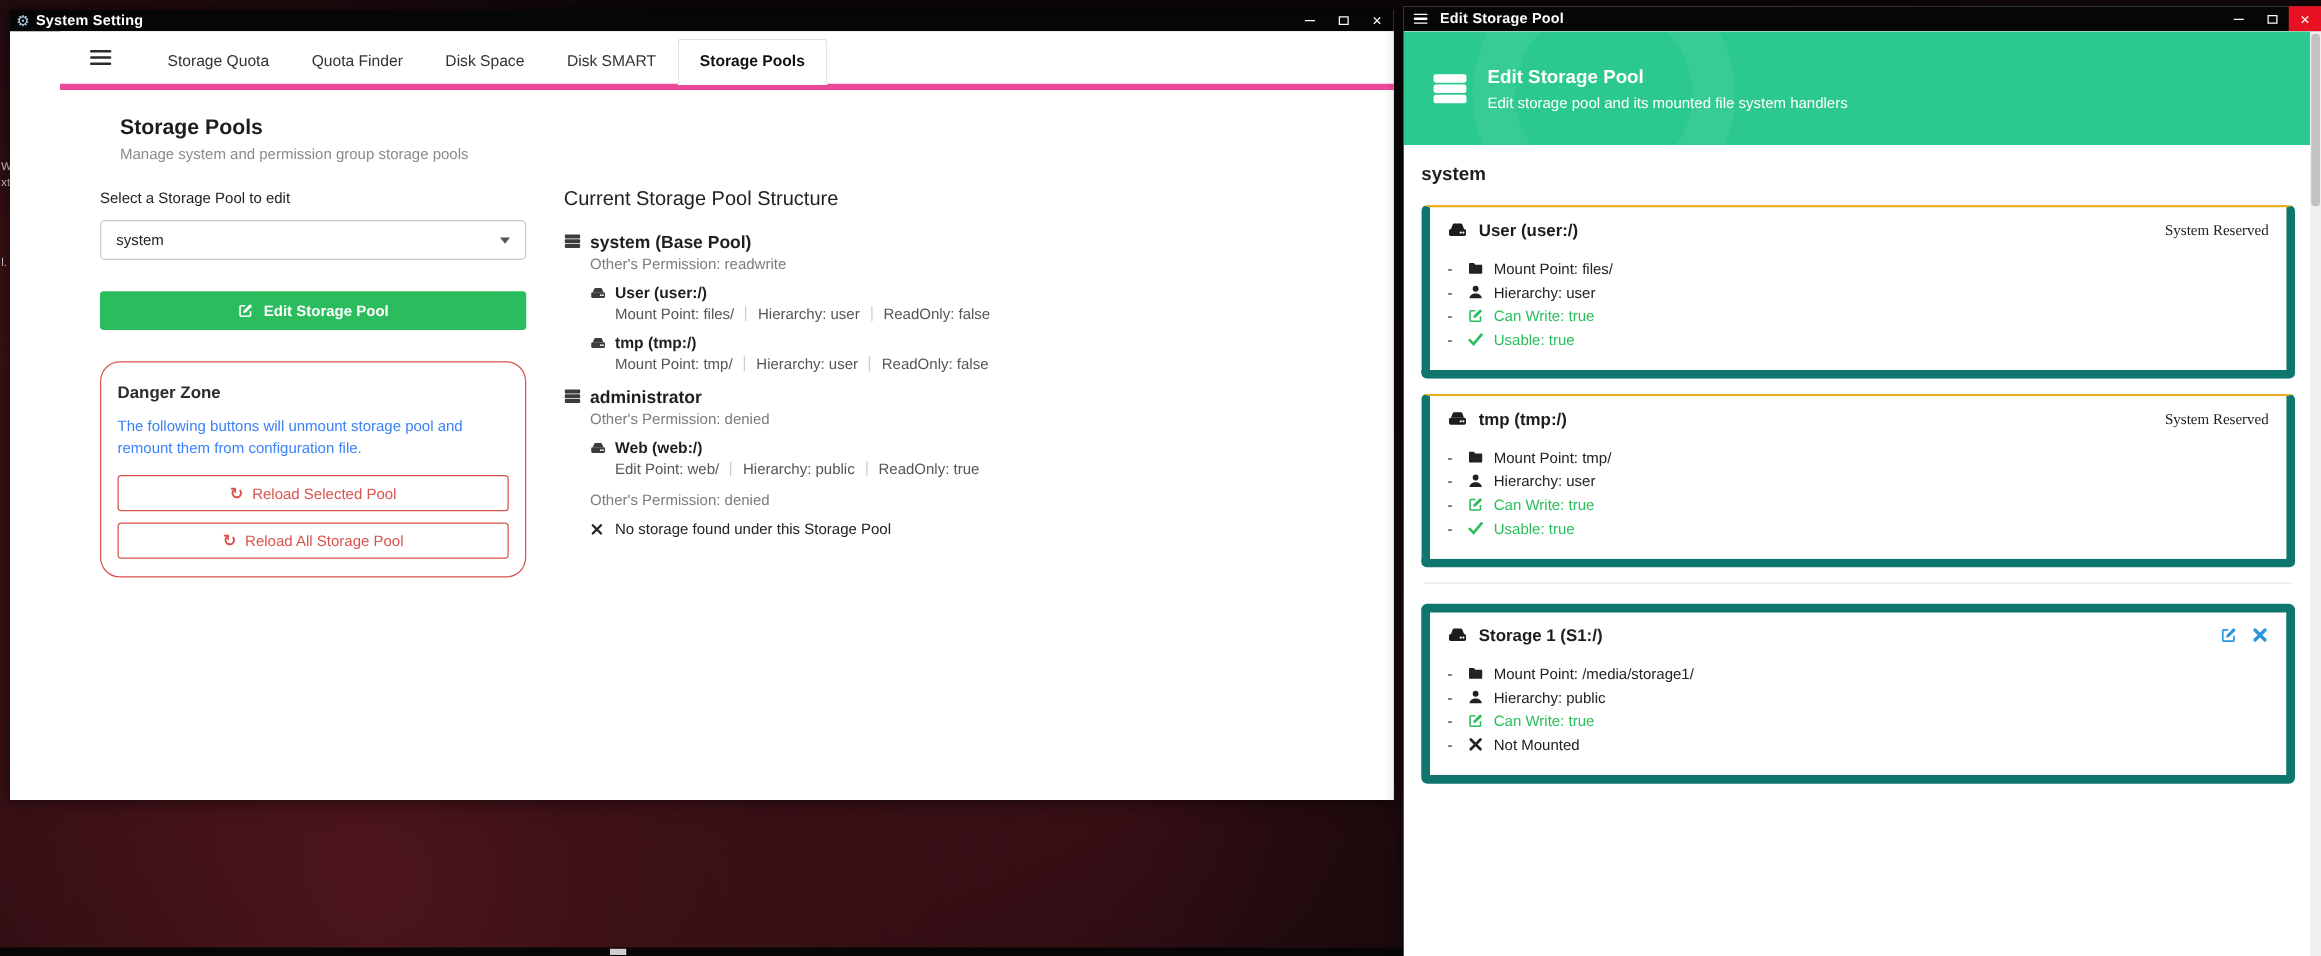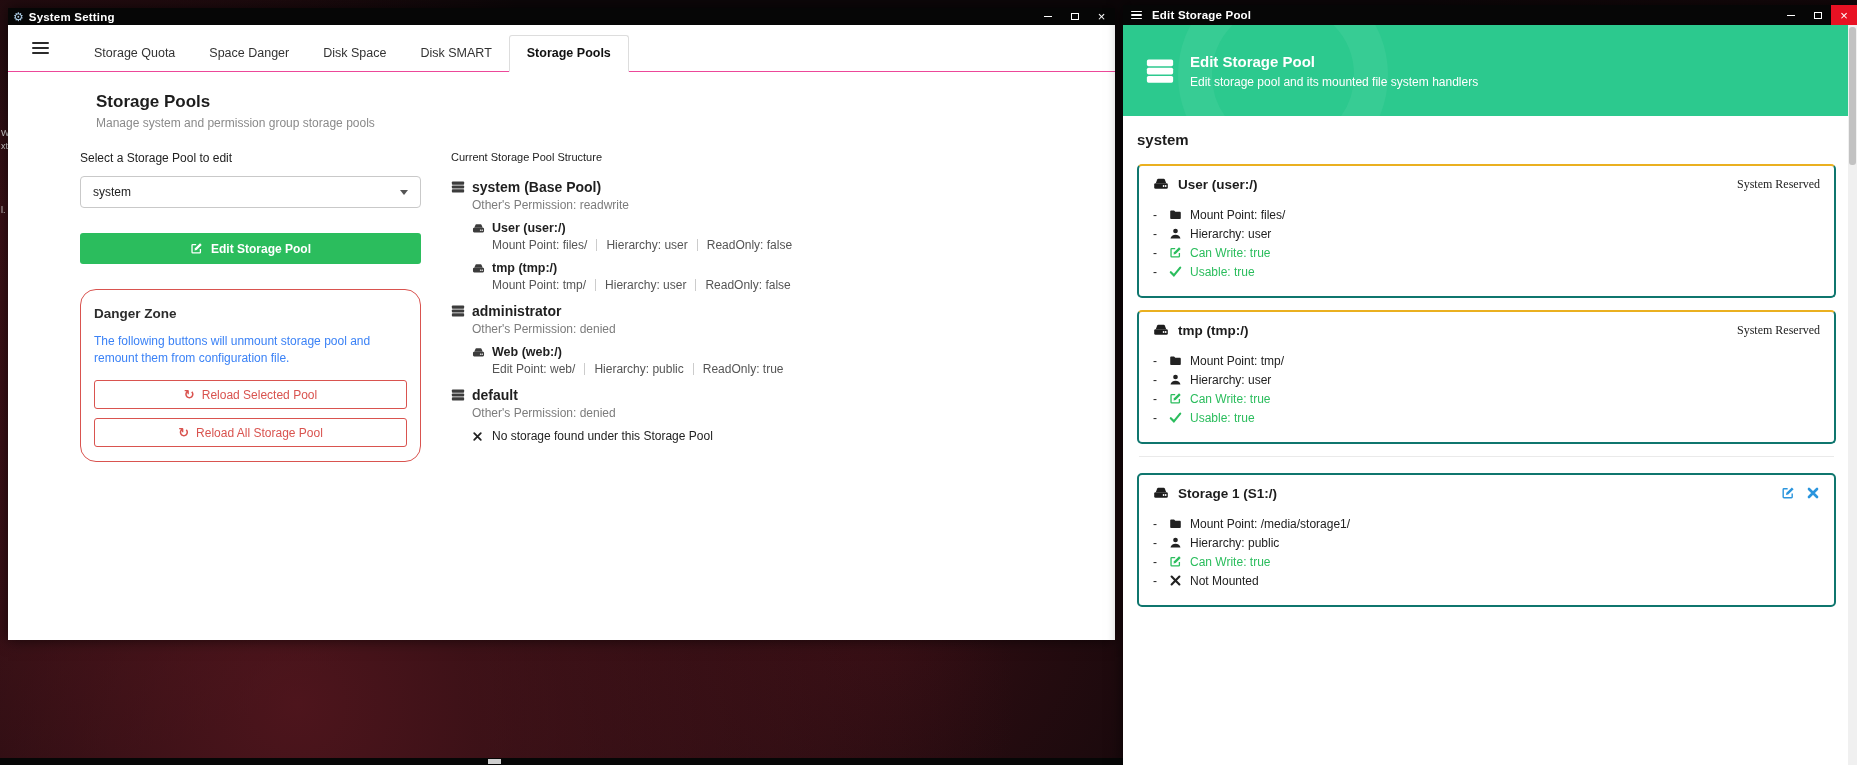--- a/index.html
+++ b/index.html
@@ -36,21 +36,21 @@
   .ctrl.close-red { background:#e81123; width:26px; }
 
   .icon { display:inline-block; flex:none; }
   .icon svg { display:block; width:100%; height:100%; }
 
   
   #win-left { left:8px; top:8px; width:1107px; height:632px; }
   #win-left .titlebar { height:17px; padding-left:5px; gap:5px; }
   .gear-glyph { color:#aecfe8; font-size:12px; line-height:1; }
 
-  .tabbar { height:47px; display:flex; align-items:stretch; border-bottom:1px solid #ec4899; background:#fff; padding-left:24px; flex:none; }
+  .tabbar { height:47px; display:flex; align-items:stretch; border-bottom:5px solid #ec4899; background:#fff; padding-left:24px; flex:none;margin-left:40px; }
   .hamburger { align-self:center; width:17px; margin-right:28px; cursor:pointer; }
   .hamburger span { display:block; width:17px; height:2px; background:#2b2b2b; margin:3px 0; border-radius:1px; }
   .hamburger.small { width:11px; margin:0 7px 0 2px; }
   .hamburger.small span { width:11px; height:1.6px; background:#fff; margin:2px 0; }
   .tab { align-self:flex-end; padding:10px 17px 11px; font-size:12.5px; color:#333; cursor:pointer; white-space:nowrap; }
   .tab.active { border:1px solid #ddd; border-bottom:1px solid #fff; border-radius:3px 3px 0 0; margin-bottom:-1px; font-weight:bold; color:#111; background:#fff; }
 
   .content { flex:1; position:relative; background:#fff; overflow:hidden; }
   .page-head { position:absolute; left:88px; top:20px; }
   .page-head h1 { font-size:17px; font-weight:bold; color:#1d1d1d; }
@@ -63,21 +63,21 @@
   .btn-green { margin-top:25px; width:100%; height:31px; background:var(--accent-green,#2bbd5d); border:none; border-radius:3px; color:#fff; font-family:inherit; font-size:12px; font-weight:bold; display:flex; align-items:center; justify-content:center; gap:8px; cursor:pointer; }
   .btn-green .icon { width:13px; height:13px; color:#fff; }
 
   .danger-card { margin-top:25px; border:1px solid var(--danger-red,#d9534f); border-radius:16px; padding:12px 13px 5px; background:#fff; }
   .danger-title { font-size:13.5px; font-weight:bold; color:#2d2d2d; margin:4px 0 12px; }
   .danger-desc { font-size:12px; color:#3b82f6; line-height:1.38; margin-bottom:14px; width:300px; }
   .btn-outline-red { width:100%; height:29px; background:#fff; border:1px solid var(--danger-red,#d9534f); border-radius:3px; color:var(--danger-red,#d9534f); font-family:inherit; font-size:12px; display:flex; align-items:center; justify-content:center; gap:7px; cursor:pointer; margin-bottom:9px; }
   .refresh-glyph { font-size:13px; line-height:1; font-weight:bold; }
 
   .col-right { position:absolute; left:443px; top:79px; width:620px; }
-  .struct-title { font-size:11px; color:#222; margin-bottom:16px; }
+  .struct-title { font-size:16px; color:#222; margin-bottom:16px; }
   .pool { margin-bottom:11px; }
   .pool-head { display:flex; align-items:center; gap:7px; }
   .pool-head .icon { width:14px; height:14px; color:#3c3c3c; }
   .pool-name { font-size:14px; font-weight:bold; color:#1f1f1f; }
   .pool-perm { margin:3px 0 9px 21px; font-size:12px; color:#7c7c7c; }
   .storage { margin:0 0 9px 21px; }
   .st-head { display:flex; align-items:center; gap:7px; }
   .st-head .icon { width:13px; height:13px; color:#3c3c3c; }
   .st-name { font-size:12.5px; font-weight:bold; color:#1f1f1f; }
   .st-detail { margin:3px 0 0 20px; font-size:12px; color:#555; display:flex; align-items:center; gap:9px; }
@@ -97,21 +97,21 @@
   .banner-watermark { position:absolute; left:55px; top:-55px; width:210px; height:210px; border-radius:50%; border:34px solid rgba(255,255,255,.055); }
   .banner .icon { width:30px; height:30px; color:#fff; margin-right:15px; position:relative; }
   .banner-text { position:relative; }
   .banner-title { font-size:15px; font-weight:bold; }
   .banner-sub { font-size:12px; margin-top:5px; }
 
   .rw-content { flex:1; padding:13px 12px 0 14px; overflow:hidden; }
   .rw-pool-name { font-size:15px; font-weight:bold; color:#1d1d1d; margin:2px 0 16px; }
   .rw-desc { font-size:12px; color:#222; margin-bottom:18px; }
 
-  .handler-card { border:2px solid #0f766e; border-radius:5px; padding:10px 14px 15px; margin-bottom:12px; background:#fff; }
+  .handler-card { border:7px solid #0f766e; border-radius:5px; padding:10px 14px 15px; margin-bottom:12px; background:#fff; }
   .handler-card.reserved { border-top:2px solid var(--reserved-yellow,#eab020); }
   .card-head { display:flex; align-items:center; }
   .card-head .hdd { width:16px; height:16px; color:#1d1d1d; }
   .handler-name { font-size:13.5px; font-weight:bold; color:#1d1d1d; margin-left:9px; }
   .card-head-right { margin-left:auto; display:flex; align-items:center; gap:11px;font-family:Liberation Serif, serif; }
   .badge-reserved { font-size:12px; color:#222; }
   .icon-btn { width:14px; height:14px; color:var(--action-blue,#2b95dd); cursor:pointer; }
 
   .rows { margin-top:13px; }
   .row { display:flex; align-items:center; height:19px; font-size:12px; color:#222; }
@@ -149,21 +149,21 @@
     </div>
   </div>
 
   <div class="tabbar">
     <div class="hamburger">
         <span></span>
         <span></span>
         <span></span>
       </div>
     <div class="tab">Storage Quota</div>
-    <div class="tab">Space Danger</div>
+    <div class="tab">Quota Finder</div>
     <div class="tab">Disk Space</div>
     <div class="tab">Disk SMART</div>
     <div class="tab active">Storage Pools</div>
   </div>
 
   <div class="content">
     <div class="page-head">
       <h1>Storage Pools</h1>
       <div class="page-subtitle">Manage system and permission group storage pools</div>
     </div>
@@ -287,30 +287,20 @@
             <span>Edit Point: web/</span>
               <span class="sep"></span>
             <span>Hierarchy: public</span>
               <span class="sep"></span>
             <span>ReadOnly: true</span>
           </div>
         </div>
       </div>
 
       <div class="pool">
-        <div class="pool-head">
-          <span class="icon">
-              <svg viewBox="0 0 16 16" fill="currentColor">
-                <rect x="1" y="1.8" width="14" height="3.6" rx="0.9"></rect>
-                <rect x="1" y="6.2" width="14" height="3.6" rx="0.9"></rect>
-                <rect x="1" y="10.6" width="14" height="3.6" rx="0.9"></rect>
-              </svg>
-            </span>
-          <span class="pool-name">default</span>
-        </div>
         <div class="pool-perm">Other's Permission: denied</div>
         <div class="empty-row">
           <span class="icon">
               <svg viewBox="0 0 16 16">
                 <path fill="none" stroke="currentColor" stroke-width="2.6" stroke-linecap="round" d="M3.2 3.2l9.6 9.6M12.8 3.2l-9.6 9.6"></path>
               </svg>
             </span>
           <span>No storage found under this Storage Pool</span>
         </div>
       </div>

